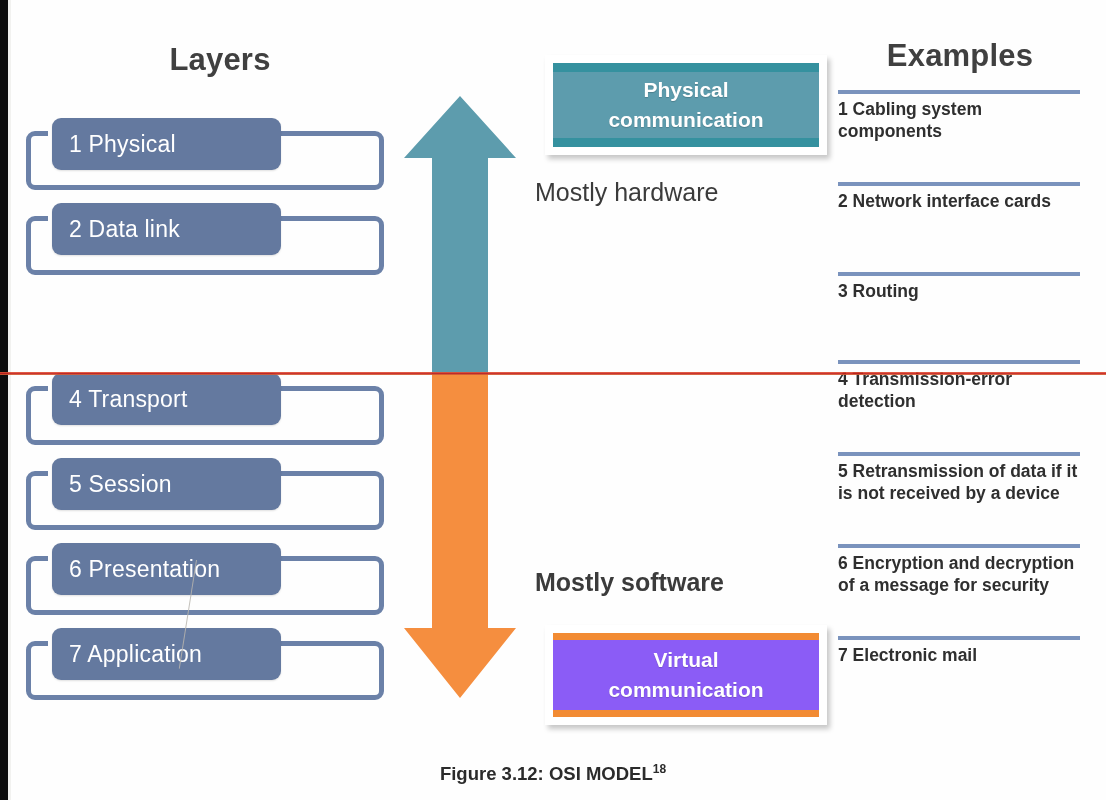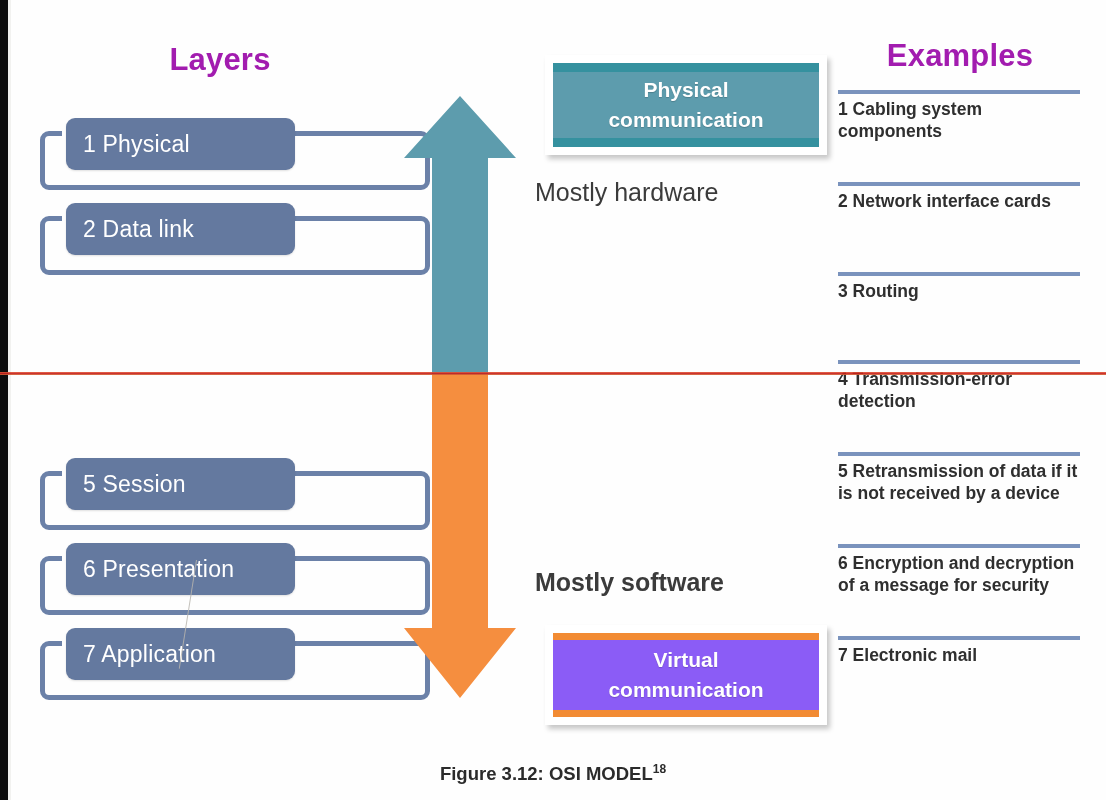--- a/index.html
+++ b/index.html
@@ -17,29 +17,29 @@
   .scan-edge2{position:absolute;left:8px;top:0;width:3px;height:800px;background:#f2f2f0;}
 
   
   .red-rule{position:absolute;left:0;top:372px;width:1106px;height:3px;
             background:linear-gradient(to bottom,#e8633a,#c62020,#d8743a);opacity:.92;}
 
   
   .col-head{
     position:absolute;
     font-weight:bold;
-    color:#a21caf;
+    color:#404040;
     letter-spacing:.2px;
     text-align:center;
   }
   #layers-head{left:120px;top:42px;width:200px;font-size:31px;}
   #examples-head{left:840px;top:38px;width:240px;font-size:31px;}
 
   
-  .layer-row{position:absolute;left:40px;width:358px;height:72px;padding-left:32px;}
+  .layer-row{position:absolute;left:26px;width:358px;height:72px;}
   .layer-outline{
     position:absolute;left:0;top:13px;width:100%;height:59px;
     border:5px solid #6b81a8;border-radius:9px;box-sizing:border-box;
   }
   
   .layer-mask{
     position:absolute;left:22px;top:8px;width:228px;height:16px;background:#fefefe;
   }
   .layer-chip{
     position:absolute;left:26px;top:0px;width:229px;height:52px;
@@ -128,20 +128,27 @@
 
   <div class="layer-row" style="top:203px">
     <div class="layer-outline"></div>
     <div class="layer-mask"></div>
     <div class="layer-chip">
       <span>2 Data link</span>
     </div>
   </div>
 
 
+  <div class="layer-row" style="top:373px">
+    <div class="layer-outline"></div>
+    <div class="layer-mask"></div>
+    <div class="layer-chip">
+      <span>4 Transport</span>
+    </div>
+  </div>
 
   <div class="layer-row" style="top:458px">
     <div class="layer-outline"></div>
     <div class="layer-mask"></div>
     <div class="layer-chip">
       <span>5 Session</span>
     </div>
   </div>
 
   <div class="layer-row" style="top:543px">

